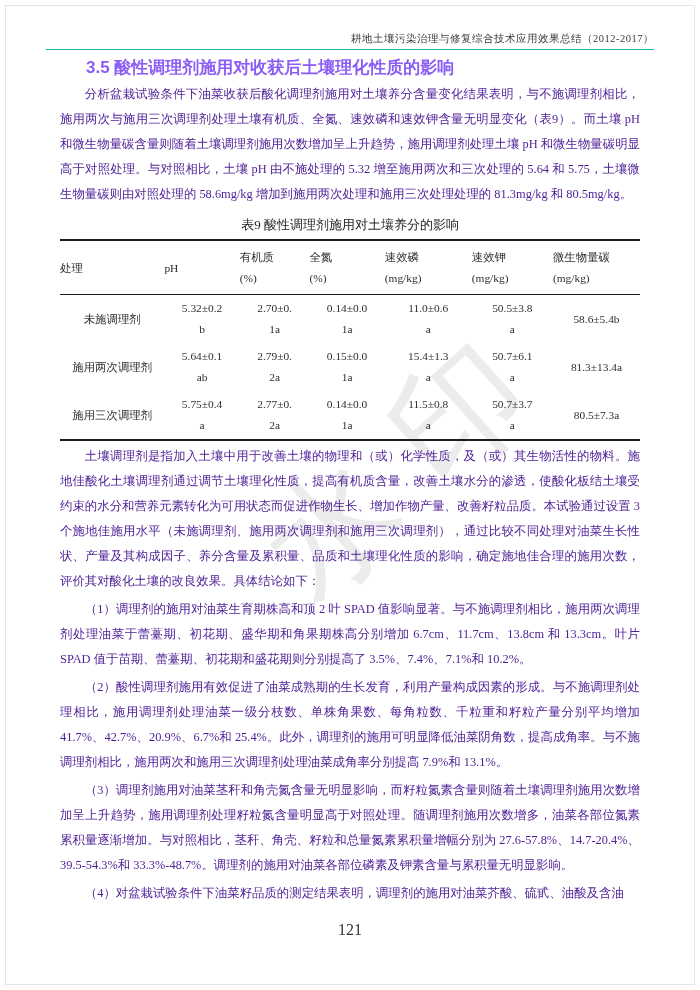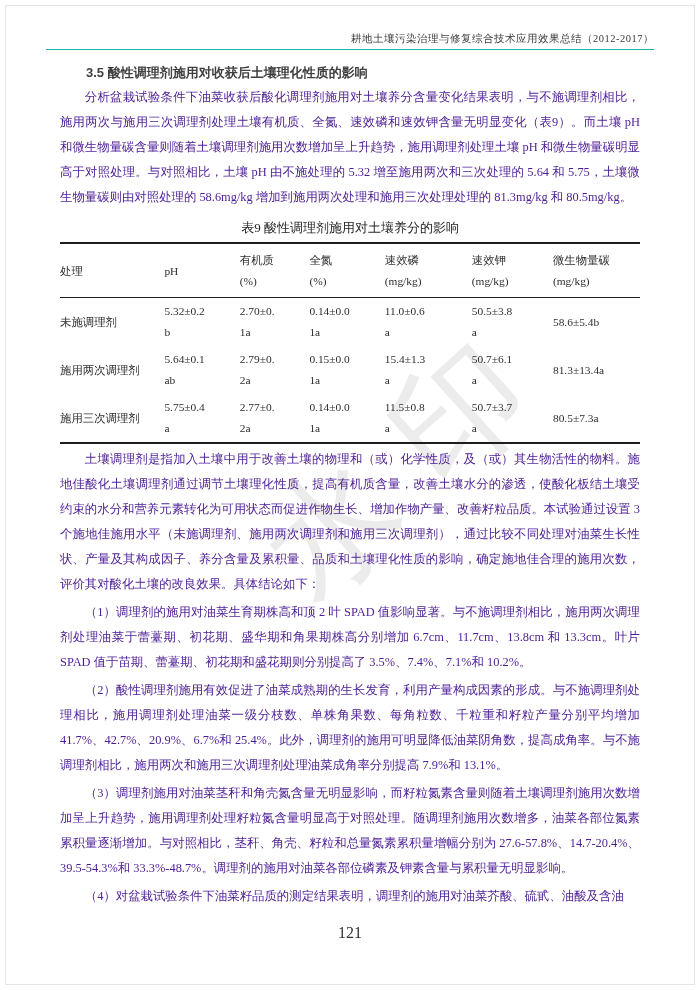--- a/index.html
+++ b/index.html
@@ -37,25 +37,25 @@
     transform:rotate(-42deg);
     transform-origin:center center;
     font-size:130px;
     letter-spacing:42px;
     white-space:nowrap;
     color:rgba(110,110,110,0.13);
     font-family:"Liberation Serif","DejaVu Serif",serif;
     pointer-events:none;
   }
   .sec-heading {
-    margin:14px 0 3px 26px;
+    margin:6px 0 3px 26px;
     font-family:"Liberation Sans","DejaVu Sans",sans-serif;
     font-weight:bold;
-    font-size:13px;
-    color:#404040;
+    font-size:17px;
+    color:#8b5cf6;
   }
   .body-par {
     margin:3px 0 0 0;
     font-size:12.4px;
     line-height:25px;
     text-align:justify;
     text-indent:2em;
     color:#4c1d95;
   }
   .tbl-caption {
@@ -76,21 +76,21 @@
   table.data-tbl thead th {
     font-weight:normal;
     border-bottom:1.5px solid #1d1d1d;
     padding:6px 0 5px 0;
     text-align:left;
     vertical-align:middle;
   }
   table.data-tbl thead th div { line-height:21px; }
   table.data-tbl tbody td {
     height:46px;
-    text-align:left;
+    text-align:center;
     vertical-align:middle;
     padding:1px 0;
   }
   table.data-tbl tbody td div { line-height:21px; }
   .page-num {
     margin-top:15px;
     text-align:center;
     font-size:16px;
     color:#333;
   }

